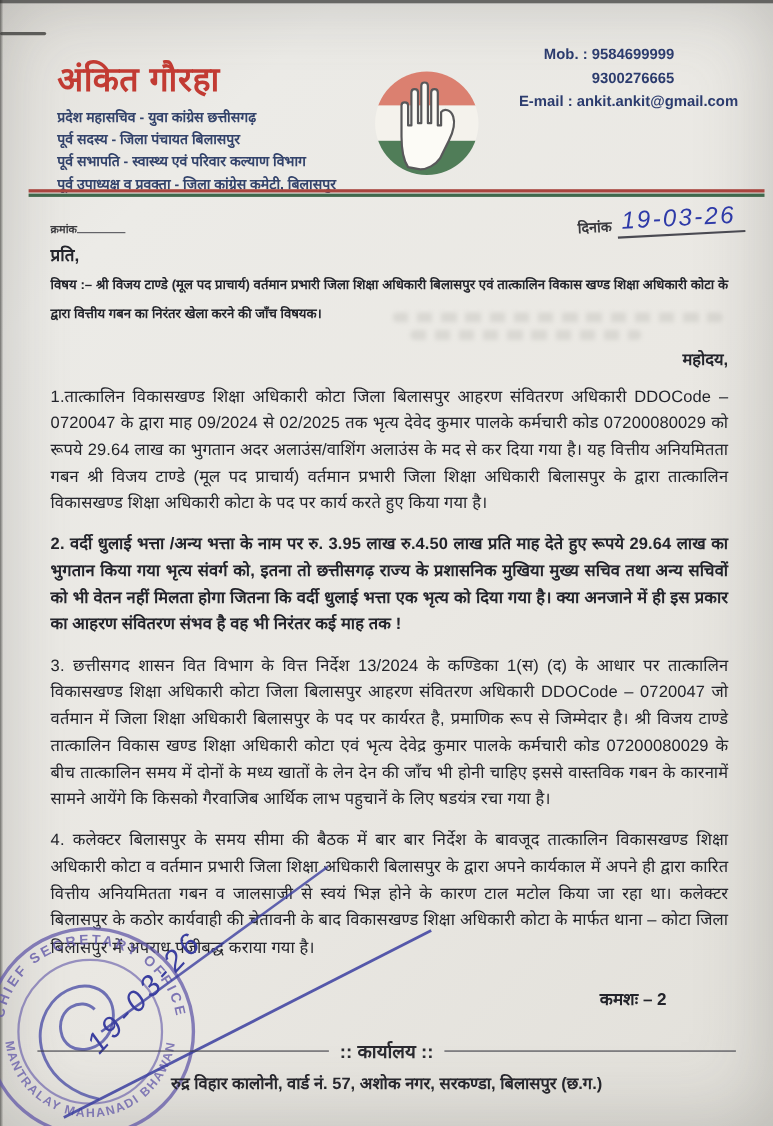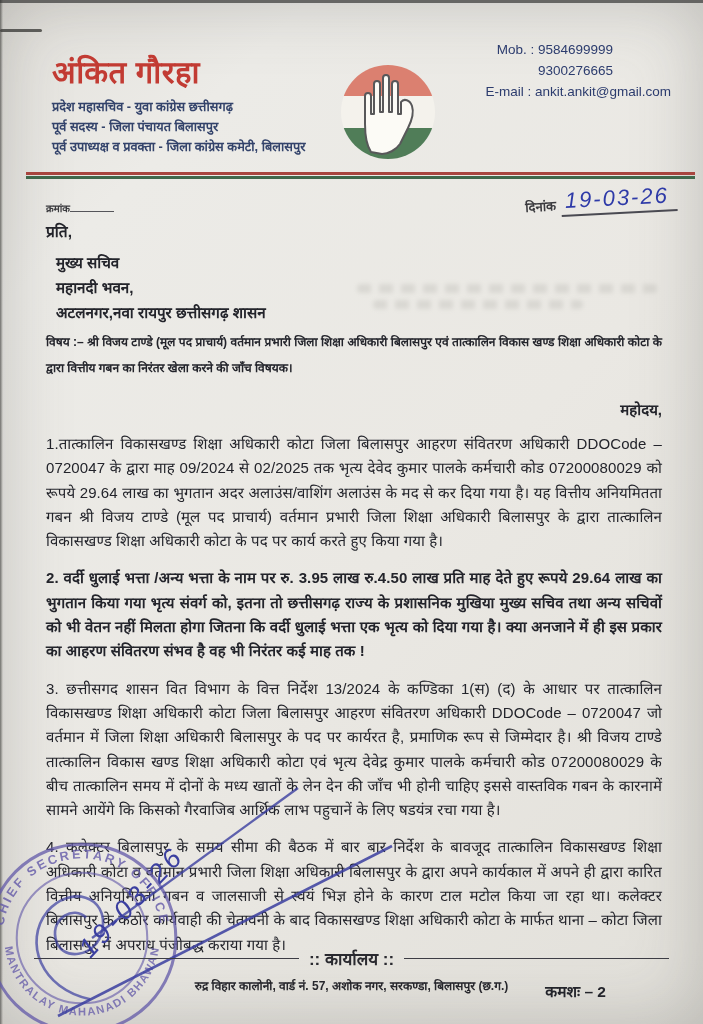--- a/index.html
+++ b/index.html
@@ -14,21 +14,21 @@
   .scan-top{position:absolute;top:0;left:0;right:0;height:3px;background:#4a4a48;opacity:.8;}
   .scan-left{position:absolute;top:0;left:0;width:3px;height:100%;background:linear-gradient(to right,rgba(45,45,42,.6),rgba(45,45,42,0));}
   .scan-dash{position:absolute;top:29px;left:0;width:42px;height:3px;background:#3d3d3b;border-radius:2px;opacity:.8;}
   .bleed{position:absolute;filter:blur(2px);opacity:.35;background:repeating-linear-gradient(to right,#b9b8b2 0 14px,transparent 14px 22px);height:9px;border-radius:4px;}
   
   .hd{position:absolute;top:50px;left:52px;right:24px;}
   .hd-name{font-size:31px;font-weight:bold;color:#c23b33;letter-spacing:.5px;}
   .hd-titles{margin-top:5px;}
   .hd-titles div{font-size:12.8px;font-weight:bold;color:#33436b;line-height:1.58;}
   .emblem{position:absolute;left:338px;top:62px;width:100px;height:100px;}
-  .hd-right{position:absolute;top:40px;right:32px;text-align:right;color:#2c3c6e;font-weight:normal;font-size:13.5px;line-height:1.55;}
+  .hd-right{position:absolute;top:40px;right:32px;text-align:right;color:#2c3c6e;font-weight:bold;font-size:13.5px;line-height:1.55;}
   .hd-right .mob{padding-right:58px;}
   .sep{position:absolute;left:26px;right:8px;top:172px;height:7px;}
   .sep .r{height:2.5px;background:#a8453f;}
   .sep .g{height:2.5px;background:#40684c;margin-top:1.5px;}
   
   .refrow{position:absolute;top:186px;left:46px;right:26px;display:flex;justify-content:space-between;align-items:flex-end;}
   .serial{font-size:10px;font-weight:bold;color:#3a3a3e;}
   .serial .line{display:inline-block;width:44px;border-bottom:1.6px solid #55555a;height:10px;}
   .dategrp{display:flex;align-items:flex-end;transform:rotate(-3deg);}
   .dategrp .lbl{font-size:13px;font-weight:bold;color:#3a3a3e;margin-right:5px;padding-bottom:3px;}
@@ -45,38 +45,39 @@
   
   .stampwrap{position:absolute;left:-20px;top:836px;width:204px;height:204px;opacity:.88;}
   .handdate{position:absolute;left:84px;top:938px;transform:rotate(-47deg);transform-origin:left center;
     font-size:27px;font-style:italic;color:#3b3fa0;letter-spacing:4px;white-space:nowrap;}
   .inkoverlay{position:absolute;left:0;top:756px;width:430px;height:268px;pointer-events:none;}
   
   .foot{position:absolute;left:34px;right:34px;bottom:30px;text-align:center;}
   .officerow{display:flex;align-items:center;gap:10px;}
   .officerow .ln{flex:1;border-top:1.8px solid #3c3c44;height:0;}
   .officerow .lb{font-weight:bold;font-size:17px;color:#2a2a30;white-space:nowrap;}
-  .foot .addr2{margin-top:7px;font-weight:bold;font-size:12px;color:#26262c;}
+  .foot .addr2{margin-top:7px;font-weight:bold;font-size:15px;color:#26262c;}
 </style>
 </head>
 <body>
 
 <div class="page">
 
   <div class="scan-top"></div>
   <div class="scan-left"></div>
   <div class="scan-dash"></div>
   <div class="bleed" style="right:46px;top:284px;width:300px;"></div>
   <div class="bleed" style="right:120px;top:300px;width:210px;"></div>
 
   <div class="hd">
     <div class="hd-name">अंकित गौरहा</div>
     <div class="hd-titles">
       <div>प्रदेश महासचिव - युवा कांग्रेस छत्तीसगढ़</div>
       <div>पूर्व सदस्य - जिला पंचायत बिलासपुर</div>
+      <div>पूर्व सभापति - स्वास्थ्य एवं परिवार कल्याण विभाग</div>
       <div>पूर्व उपाध्यक्ष व प्रवक्ता - जिला कांग्रेस कमेटी, बिलासपुर</div>
     </div>
   </div>
 
   <svg class="emblem" viewBox="0 0 100 100">
     <defs>
         <clipPath id="cc">
           <circle cx="50" cy="50" r="47"></circle>
         </clipPath>
       </defs>
@@ -104,25 +105,20 @@
       <span>क्रमांक</span><span class="line"></span>
     </div>
     <div class="dategrp">
       <span class="lbl">दिनांक</span>
       <span class="hand">19-03-26</span>
     </div>
   </div>
 
   <div class="body">
     <div class="to">प्रति,</div>
-    <div class="addr">
-      <div>मुख्य सचिव</div>
-      <div>महानदी भवन,</div>
-      <div>अटलनगर,नवा रायपुर छत्तीसगढ़ शासन</div>
-    </div>
     <div class="subject">विषय :– श्री विजय टाण्डे (मूल पद प्राचार्य) वर्तमान प्रभारी जिला शिक्षा अधिकारी बिलासपुर एवं तात्कालिन विकास खण्ड शिक्षा अधिकारी कोटा के द्वारा वित्तीय गबन का निरंतर खेला करने की जाँच विषयक।</div>
     <div class="salut">महोदय,</div>
     <div class="para">1.तात्कालिन विकासखण्ड शिक्षा अधिकारी कोटा  जिला बिलासपुर आहरण संवितरण अधिकारी DDOCode – 0720047 के द्वारा माह 09/2024 से 02/2025 तक भृत्य देवेद कुमार पालके कर्मचारी कोड 07200080029 को रूपये 29.64 लाख का भुगतान अदर अलाउंस/वाशिंग अलाउंस के मद से कर दिया गया है। यह वित्तीय अनियमितता गबन श्री विजय टाण्डे (मूल पद प्राचार्य) वर्तमान प्रभारी जिला शिक्षा अधिकारी बिलासपुर के द्वारा तात्कालिन विकासखण्ड शिक्षा अधिकारी कोटा के पद पर कार्य करते हुए किया गया है।</div>
     <div class="para em">2. वर्दी धुलाई भत्ता /अन्य भत्ता के नाम पर रु. 3.95 लाख रु.4.50 लाख प्रति माह देते हुए रूपये 29.64 लाख का भुगतान किया गया भृत्य संवर्ग को, इतना तो छत्तीसगढ़ राज्य के प्रशासनिक मुखिया मुख्य सचिव तथा अन्य सचिवों को भी वेतन नहीं मिलता होगा जितना कि वर्दी धुलाई भत्ता एक भृत्य को दिया गया है। क्या अनजाने में ही इस प्रकार का आहरण संवितरण संभव है वह भी निरंतर कई माह तक !</div>
     <div class="para">3. छत्तीसगद शासन वित विभाग के वित्त निर्देश 13/2024 के कण्डिका 1(स) (द) के आधार पर तात्कालिन विकासखण्ड शिक्षा अधिकारी कोटा जिला बिलासपुर आहरण संवितरण अधिकारी DDOCode – 0720047 जो वर्तमान में जिला शिक्षा अधिकारी बिलासपुर के पद पर कार्यरत है, प्रमाणिक रूप से जिम्मेदार है। श्री विजय टाण्डे तात्कालिन विकास खण्ड शिक्षा अधिकारी कोटा एवं भृत्य देवेद्र कुमार पालके कर्मचारी कोड 07200080029 के बीच तात्कालिन समय में दोनों के मध्य खातों के लेन देन की जाँच भी होनी चाहिए इससे वास्तविक गबन के कारनामें सामने आयेंगे कि किसको गैरवाजिब आर्थिक लाभ पहुचानें के लिए षडयंत्र रचा गया है।</div>
     <div class="para">4. कलेक्टर बिलासपुर के समय सीमा की बैठक में बार बार निर्देश के बावजूद तात्कालिन विकासखण्ड शिक्षा अधिकारी कोटा व वर्तमान प्रभारी जिला शिक्षा अधिकारी बिलासपुर के द्वारा अपने कार्यकाल में अपने ही द्वारा कारित वित्तीय अनियमितता गबन व जालसाजी से स्वयं भिज्ञ होने के कारण टाल मटोल किया जा रहा था। कलेक्टर बिलासपुर के कठोर कार्यवाही की चेतावनी के बाद विकासखण्ड शिक्षा अधिकारी कोटा  के मार्फत थाना – कोटा जिला बिलासपुर में अपराध पंजीबद्ध कराया गया है।</div>
     <div class="cont">कमशः – 2</div>
   </div>
 
   <svg class="stampwrap" viewBox="0 0 200 200">

